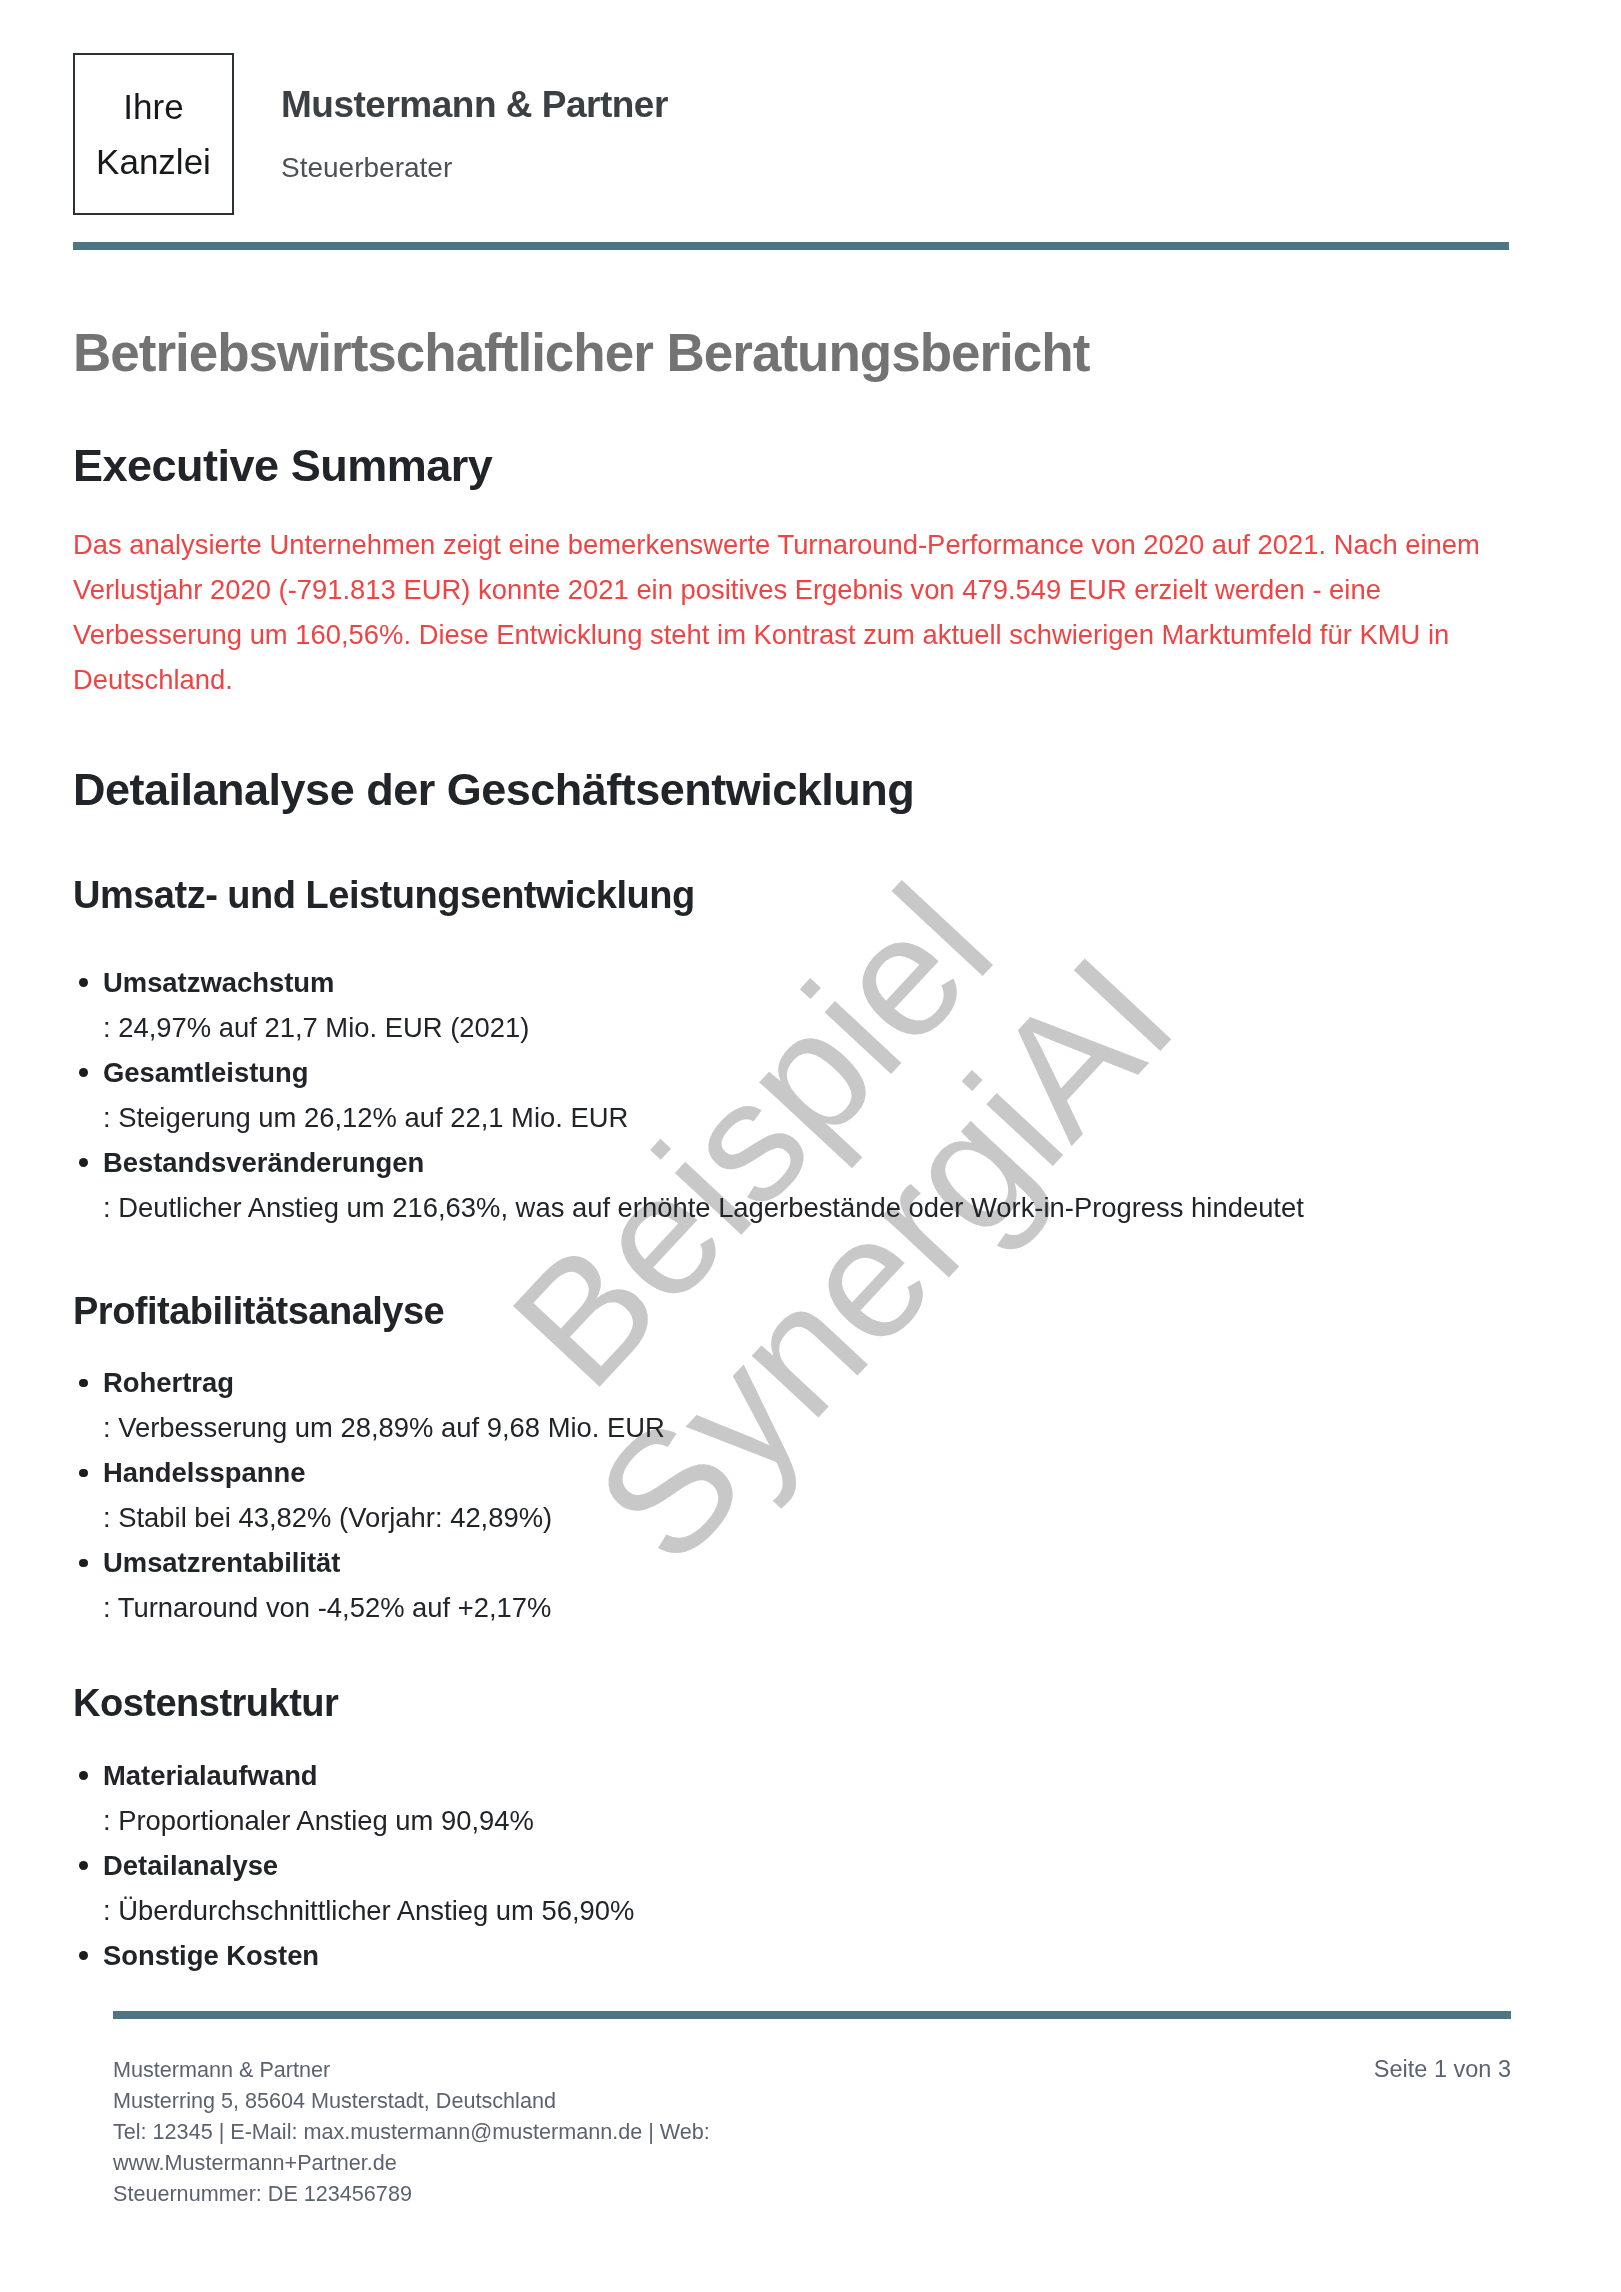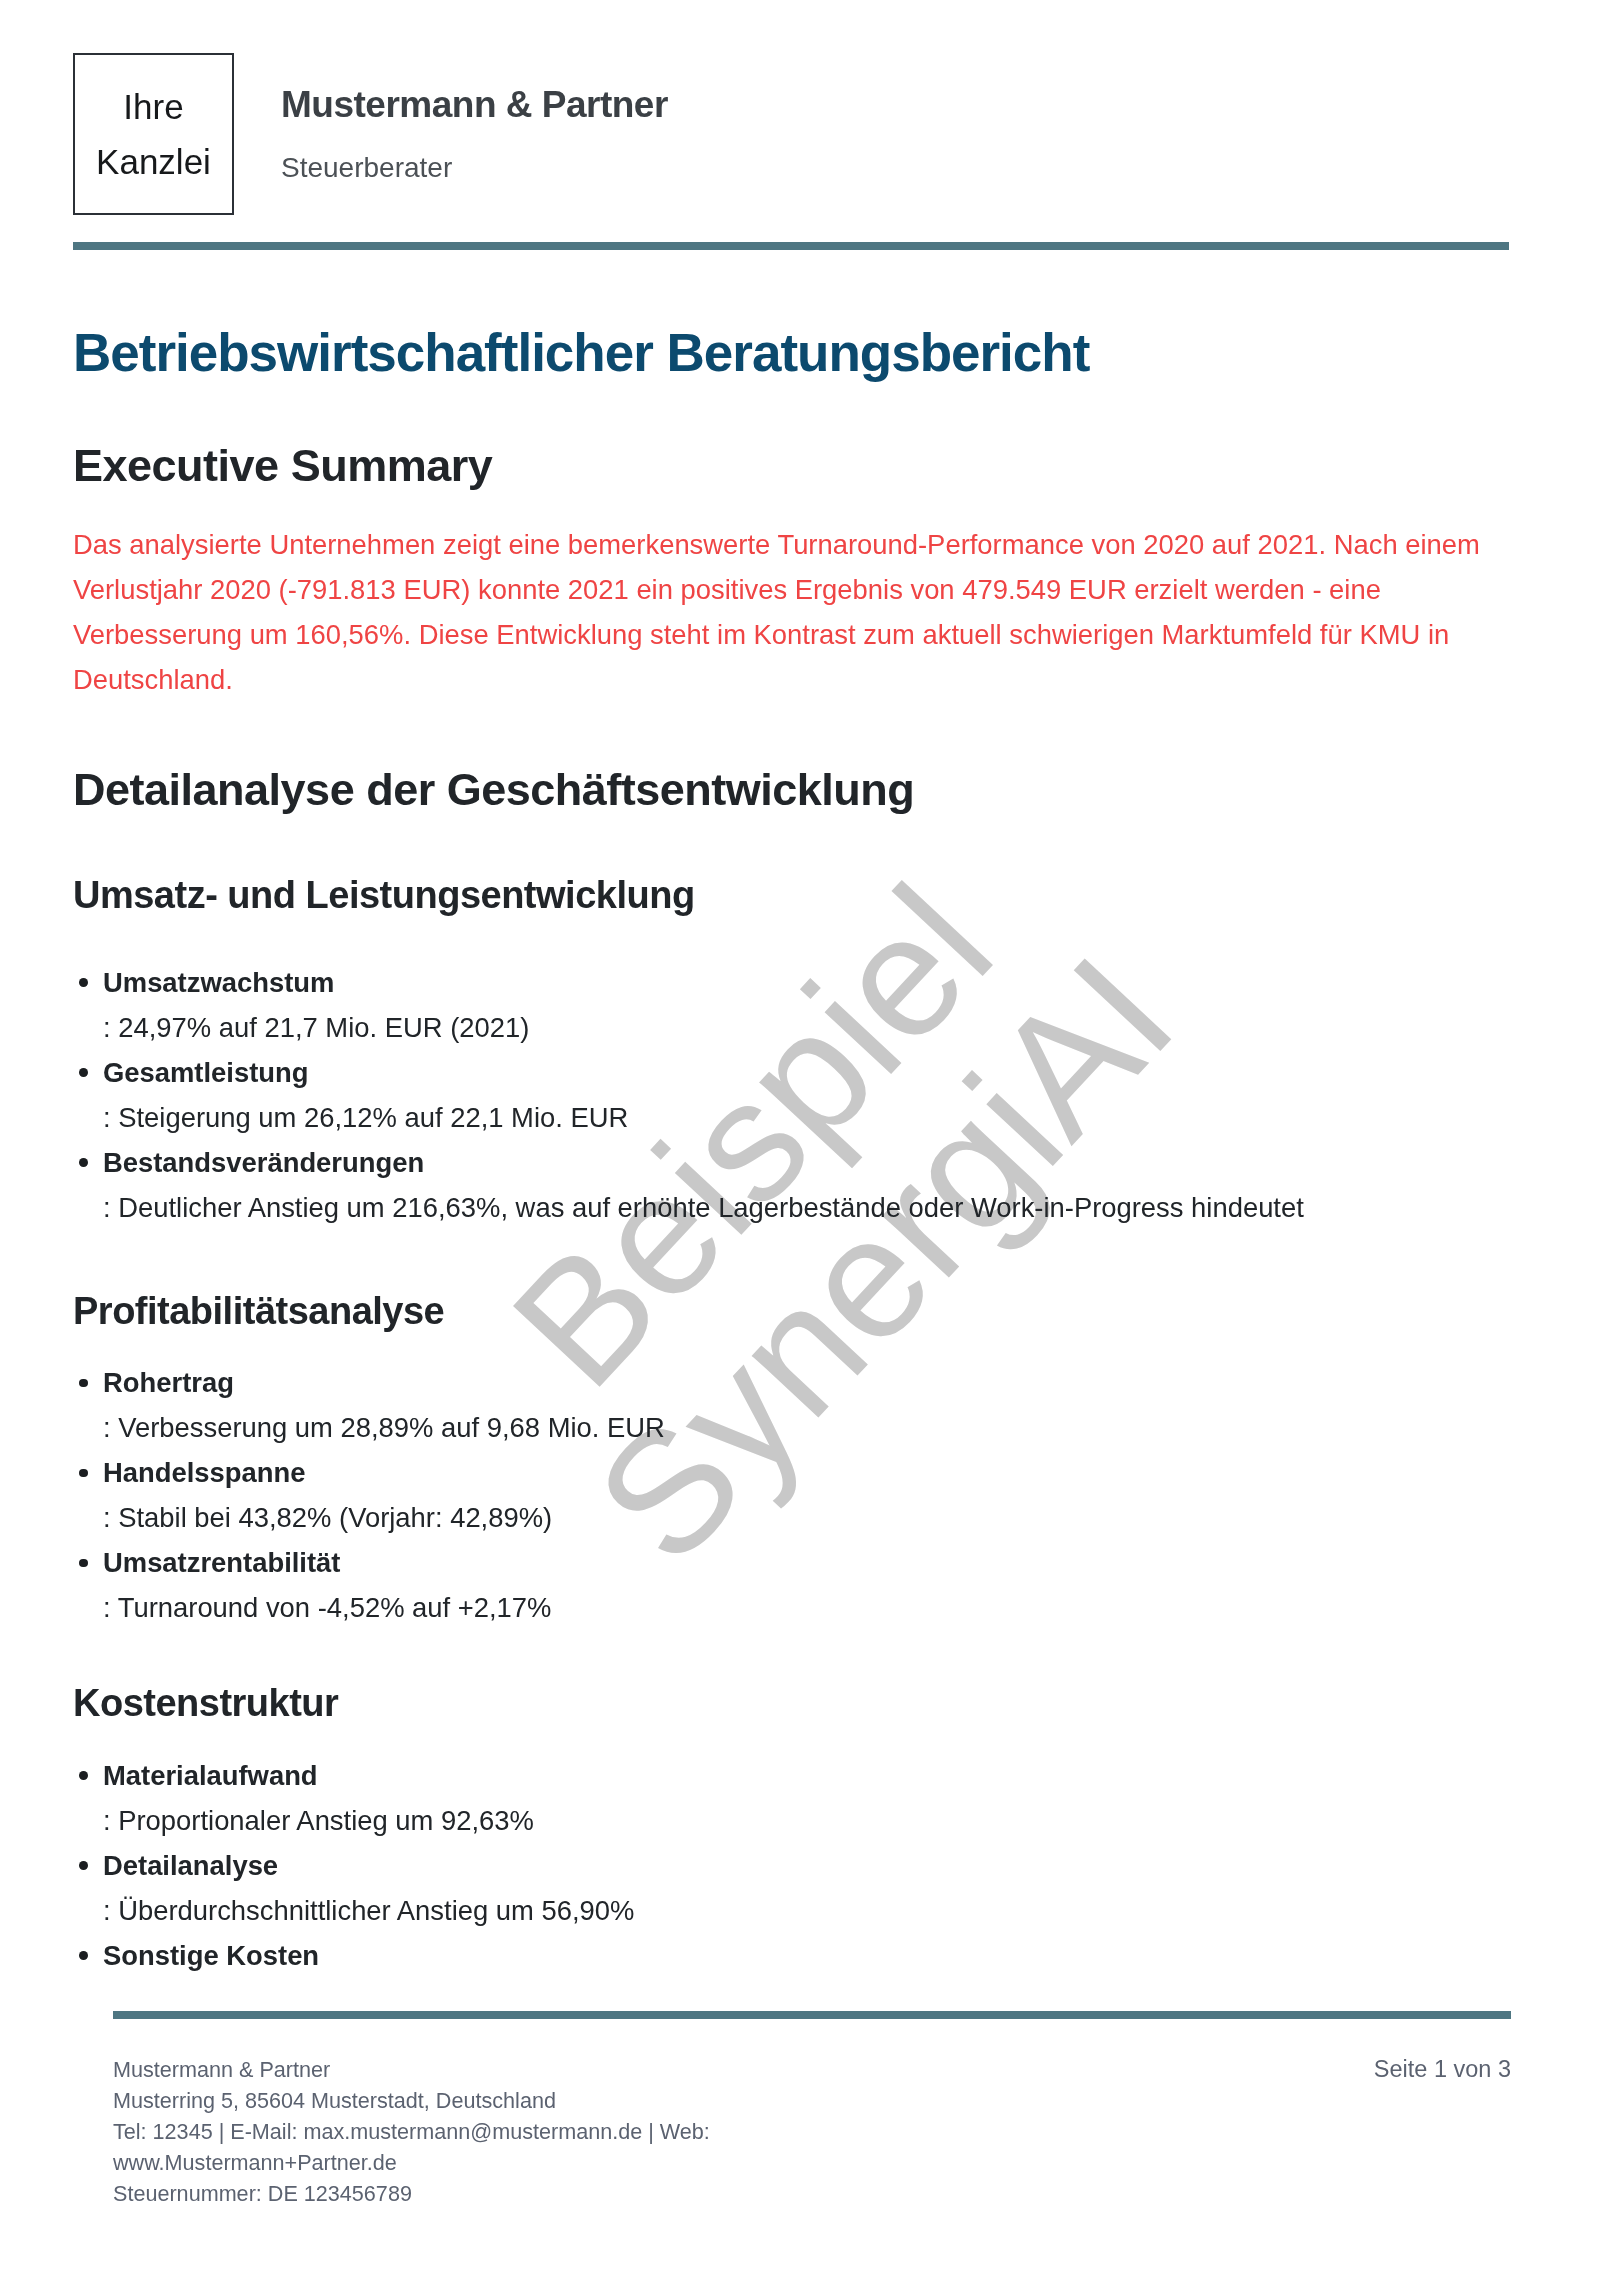--- a/index.html
+++ b/index.html
@@ -27,21 +27,21 @@
   .logo-box{
     width:157px;height:158px;border:2px solid #2b3036;
     display:flex;flex-direction:column;justify-content:center;align-items:center;
     font-size:35px;line-height:55px;color:#17191b;flex:0 0 auto;
     background:#fff;
   }
   .header-text{margin-left:47px;}
   .company-name{font-size:37px;font-weight:700;color:#3b4045;letter-spacing:-0.5px;}
   .company-subtitle{font-size:28px;color:#4c5156;margin-top:25.5px;}
   .rule{height:7.8px;background:#4e7682;margin-top:27.4px;}
-  h1{margin:71px 0 0;font-size:53px;line-height:64px;font-weight:700;color:#0c4a6e;letter-spacing:-1px;}
+  h1{margin:71px 0 0;font-size:53px;line-height:64px;font-weight:700;color:#737373;letter-spacing:-1px;}
   h2{margin:52px 0 0;font-size:45px;line-height:57px;font-weight:700;color:#212529;letter-spacing:-0.5px;}
   h3{font-size:38px;line-height:48px;font-weight:700;color:#212529;letter-spacing:-0.5px;}
   .h3-umsatz{margin:53px 0 0;}
   .h3-profit{margin:57px 0 0;}
   .h3-kosten{margin:49px 0 0;}
   .h2-detail{margin-top:59px;}
   p.summary{
     margin:27.4px 0 0;font-size:27.4px;line-height:45px;
     white-space:pre-line;color:#ef4444;
   }
@@ -127,21 +127,21 @@
       <li>
         <div class="term">Umsatzrentabilität</div>
         <div class="value">: Turnaround von -4,52% auf +2,17%</div>
       </li>
     </ul>
 
     <h3 class="h3-kosten">Kostenstruktur</h3>
     <ul class="kv-list tight">
       <li>
         <div class="term">Materialaufwand</div>
-        <div class="value">: Proportionaler Anstieg um 92,63%</div>
+        <div class="value">: Proportionaler Anstieg um 90,94%</div>
       </li>
       <li>
         <div class="term">Detailanalyse</div>
         <div class="value">: Überdurchschnittlicher Anstieg um 56,90%</div>
       </li>
       <li>
         <div class="term">Sonstige Kosten</div>
         <div class="value"></div>
       </li>
     </ul>

